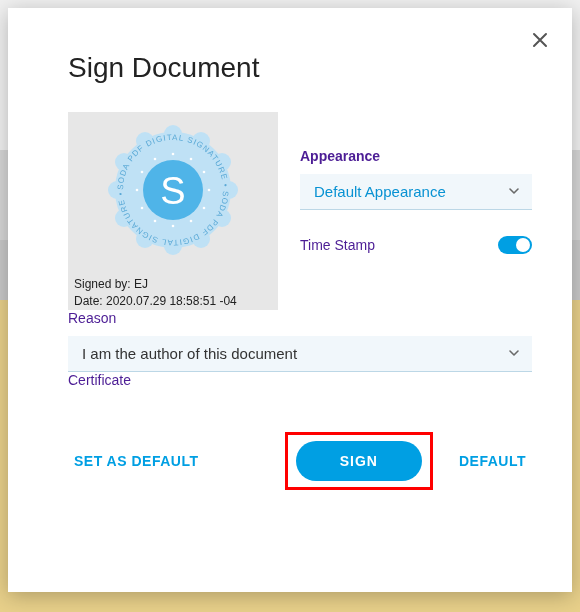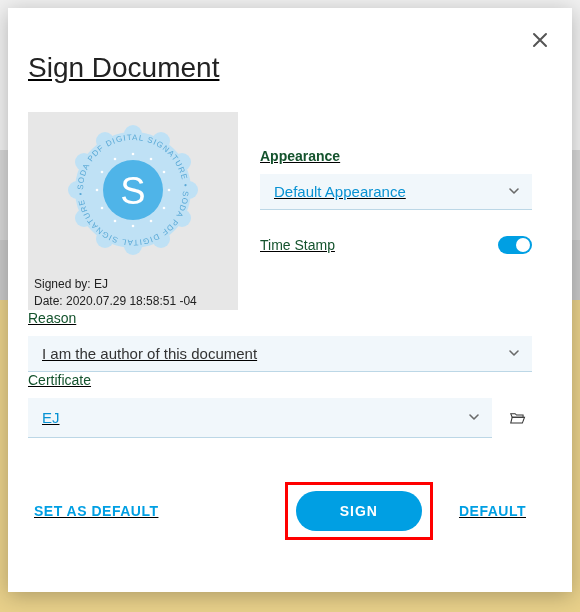--- a/index.html
+++ b/index.html
@@ -14,23 +14,22 @@
   .bg-rows { position:absolute; left:0; right:0; }
   .bg-row1 { top:0; height:150px; background:#f0f0f0; }
   .bg-row2 { top:240px; height:60px; background:#c8c8c8; }
   .bg-rest { top:300px; bottom:0; background:#e8d08a; left:0; right:0; position:absolute; }
 
   .modal {
     position: absolute;
     top: 8px; left: 8px; right: 8px; bottom: 20px;
     background: #fff;
     box-shadow: 0 4px 20px rgba(0,0,0,0.25);
-    padding: 32px 40px 26px 20px;
+    padding: 32px 40px 26px 60px;
     box-sizing: border-box;
-    text-decoration: underline;
   }
   .close-btn {
     position: absolute;
     top: 18px; right: 18px;
     width: 28px; height: 28px;
     display: flex; align-items: center; justify-content: center;
     color: #555;
     cursor: pointer;
     background: none; border: none;
   }
@@ -62,21 +61,21 @@
     position: absolute;
     left: 6px;
     bottom: 0;
     font-size: 12px;
     color: #222;
     line-height: 1.4;
   }
   .right-col { flex: 1; padding-top: 36px; }
   .field-label {
     font-size: 14px;
-    color: #14532d;
+    color: #4c1d95;
     margin-bottom: 10px;
     font-weight: 600;
   }
   .select {
     position: relative;
     background: #f1f7fb;
     border-bottom: 1px solid #bcd7e6;
     height: 40px;
     display: flex;
     align-items: center;
@@ -245,36 +244,20 @@
       <span class="chev">
         <svg width="12" height="12" viewBox="0 0 12 12">
             <path d="M2 4 L6 8 L10 4" stroke="#6a6a6a" stroke-width="1.6" fill="none" stroke-linecap="round" stroke-linejoin="round"></path>
           </svg>
       </span>
     </div>
   </div>
 
   <div class="section">
     <div class="field-label" style="font-weight:400">Certificate</div>
-    <div class="cert-row">
-      <div class="select">
-        <span class="value">EJ</span>
-        <span class="chev">
-          <svg width="12" height="12" viewBox="0 0 12 12">
-              <path d="M2 4 L6 8 L10 4" stroke="#6a6a6a" stroke-width="1.6" fill="none" stroke-linecap="round" stroke-linejoin="round"></path>
-            </svg>
-        </span>
-      </div>
-      <button class="folder-btn">
-        <svg width="22" height="18" viewBox="0 0 22 18">
-          <path d="M1 3 h6 l2 2 h9 v3 H3 z" fill="none" stroke="#333" stroke-width="1.4"></path>
-          <path d="M3 8 h17 l-3 8 H1 z" fill="none" stroke="#333" stroke-width="1.4"></path>
-        </svg>
-      </button>
-    </div>
   </div>
 
   <div class="footer">
     <button class="text-btn">SET AS DEFAULT</button>
     <div class="right-actions">
       <span class="sign-wrap">
         <button class="sign-btn">SIGN</button>
       </span>
       <button class="text-btn">DEFAULT</button>
     </div>

